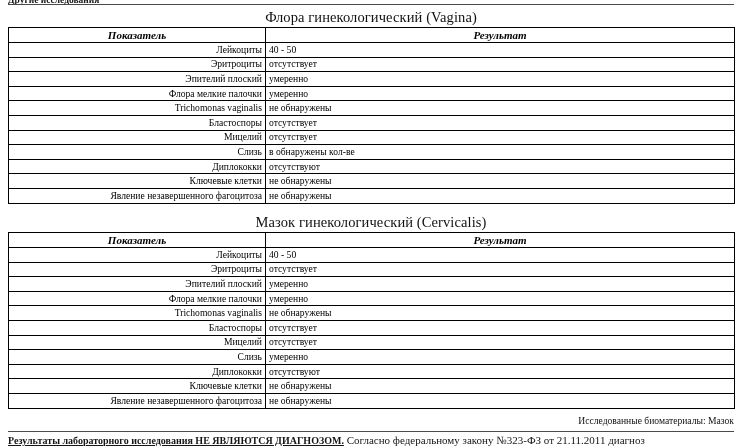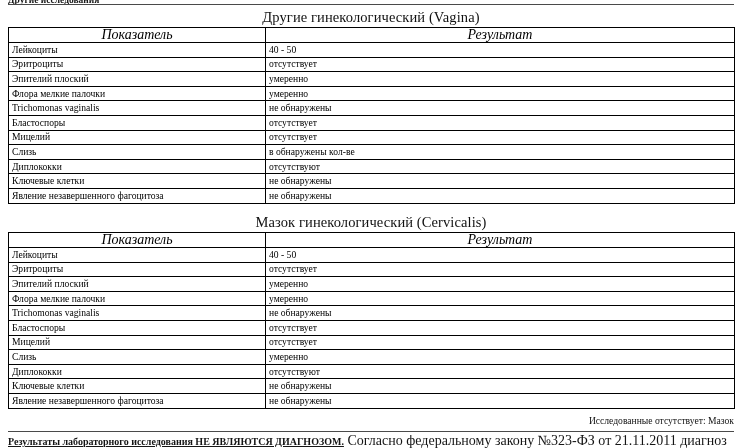--- a/index.html
+++ b/index.html
@@ -77,28 +77,28 @@
     height: 13.6px;
     padding: 0 3px;
     line-height: 12px;
     vertical-align: middle;
     overflow: hidden;
     white-space: nowrap;
   }
 
   table.report thead th {
     font-style: italic;
-    font-weight: normal;
+    font-weight: bold;
     text-align: center;
-    font-size: 14px;
+    font-size: 11px;
     height: 14px;
   }
 
   table.report td.name {
-    text-align: left;
+    text-align: right;
     margin-left: 20px;
   }
   table.report td.val {
     text-align: left;
   }
 
   .biomaterial {
     position: absolute;
     left: 8px;
     width: 726px;
@@ -127,33 +127,33 @@
     overflow: hidden;
     color: #151515;
   }
   .footer-note .strong {
     font-weight: bold;
     font-size: 10px;
     text-decoration: underline;
   }
   .footer-note .rest {
     font-weight: normal;
-    font-size: 14px;
+    font-size: 11px;
   }
 </style>
 </head>
 <body>
 
 <div class="page">
 
   <div class="top-clip">Другие исследования</div>
   <div class="top-rule"></div>
 
   <div class="section" id="section-0" style="top: 8px;">
-    <div class="section-title">Другие гинекологический (Vagina)</div>
+    <div class="section-title">Флора гинекологический (Vagina)</div>
     <table class="report">
       <colgroup>
           <col class="c-name">
           <col class="c-val">
         </colgroup>
       <thead>
         <tr>
           <th>Показатель</th>
           <th>Результат</th>
         </tr>
@@ -262,21 +262,21 @@
             <td class="val">не обнаружены</td>
           </tr>
           <tr>
             <td class="name">Явление незавершенного фагоцитоза</td>
             <td class="val">не обнаружены</td>
           </tr>
         </tbody>
     </table>
   </div>
 
-  <div class="biomaterial" style="top: 415px;">Исследованные отсутствует: Мазок</div>
+  <div class="biomaterial" style="top: 415px;">Исследованные биоматериалы: Мазок</div>
 
   <div class="footer-rule" style="top: 431px;"></div>
 
   <div class="footer-note" style="top: 435px;">
     <span class="strong">Результаты лабораторного исследования НЕ ЯВЛЯЮТСЯ ДИАГНОЗОМ.</span><span class="rest"> Согласно федеральному закону №323-ФЗ от 21.11.2011 диагноз</span>
   </div>
 
 </div>
 
 </body></html>

